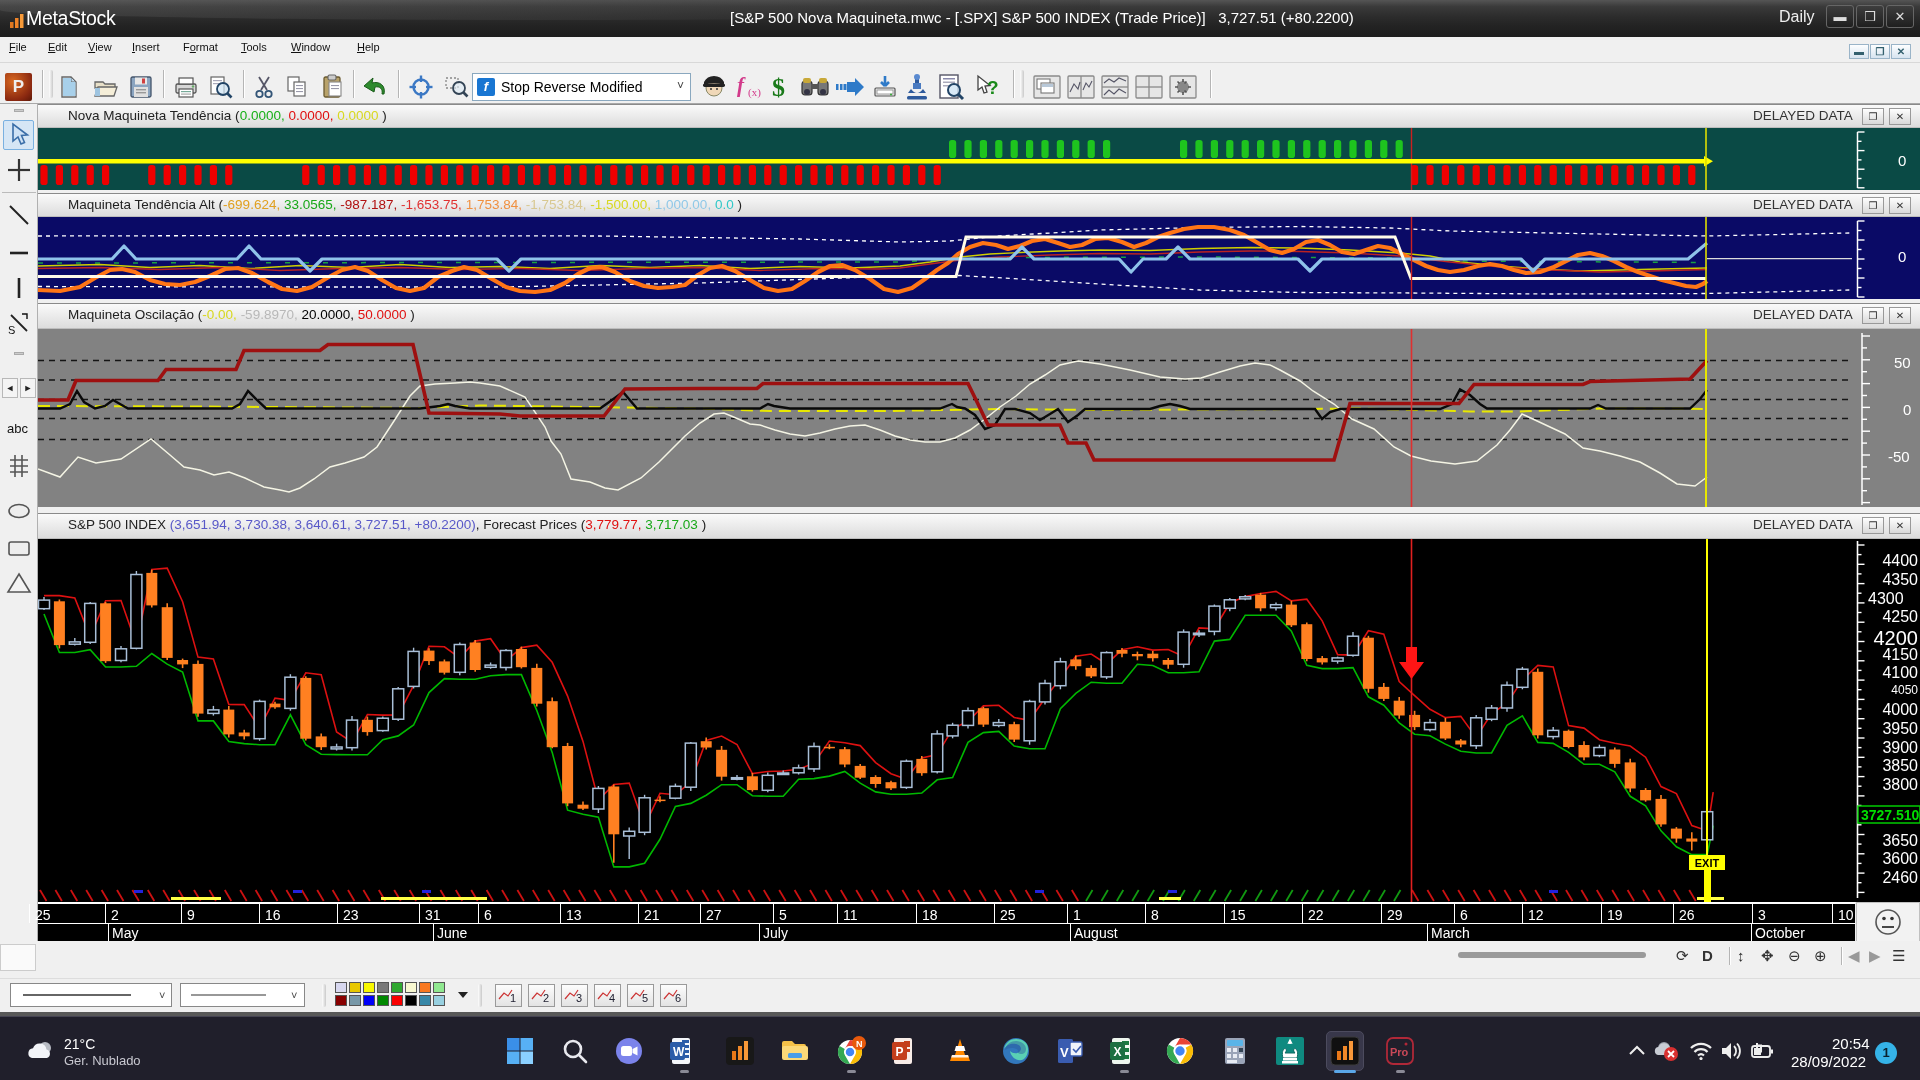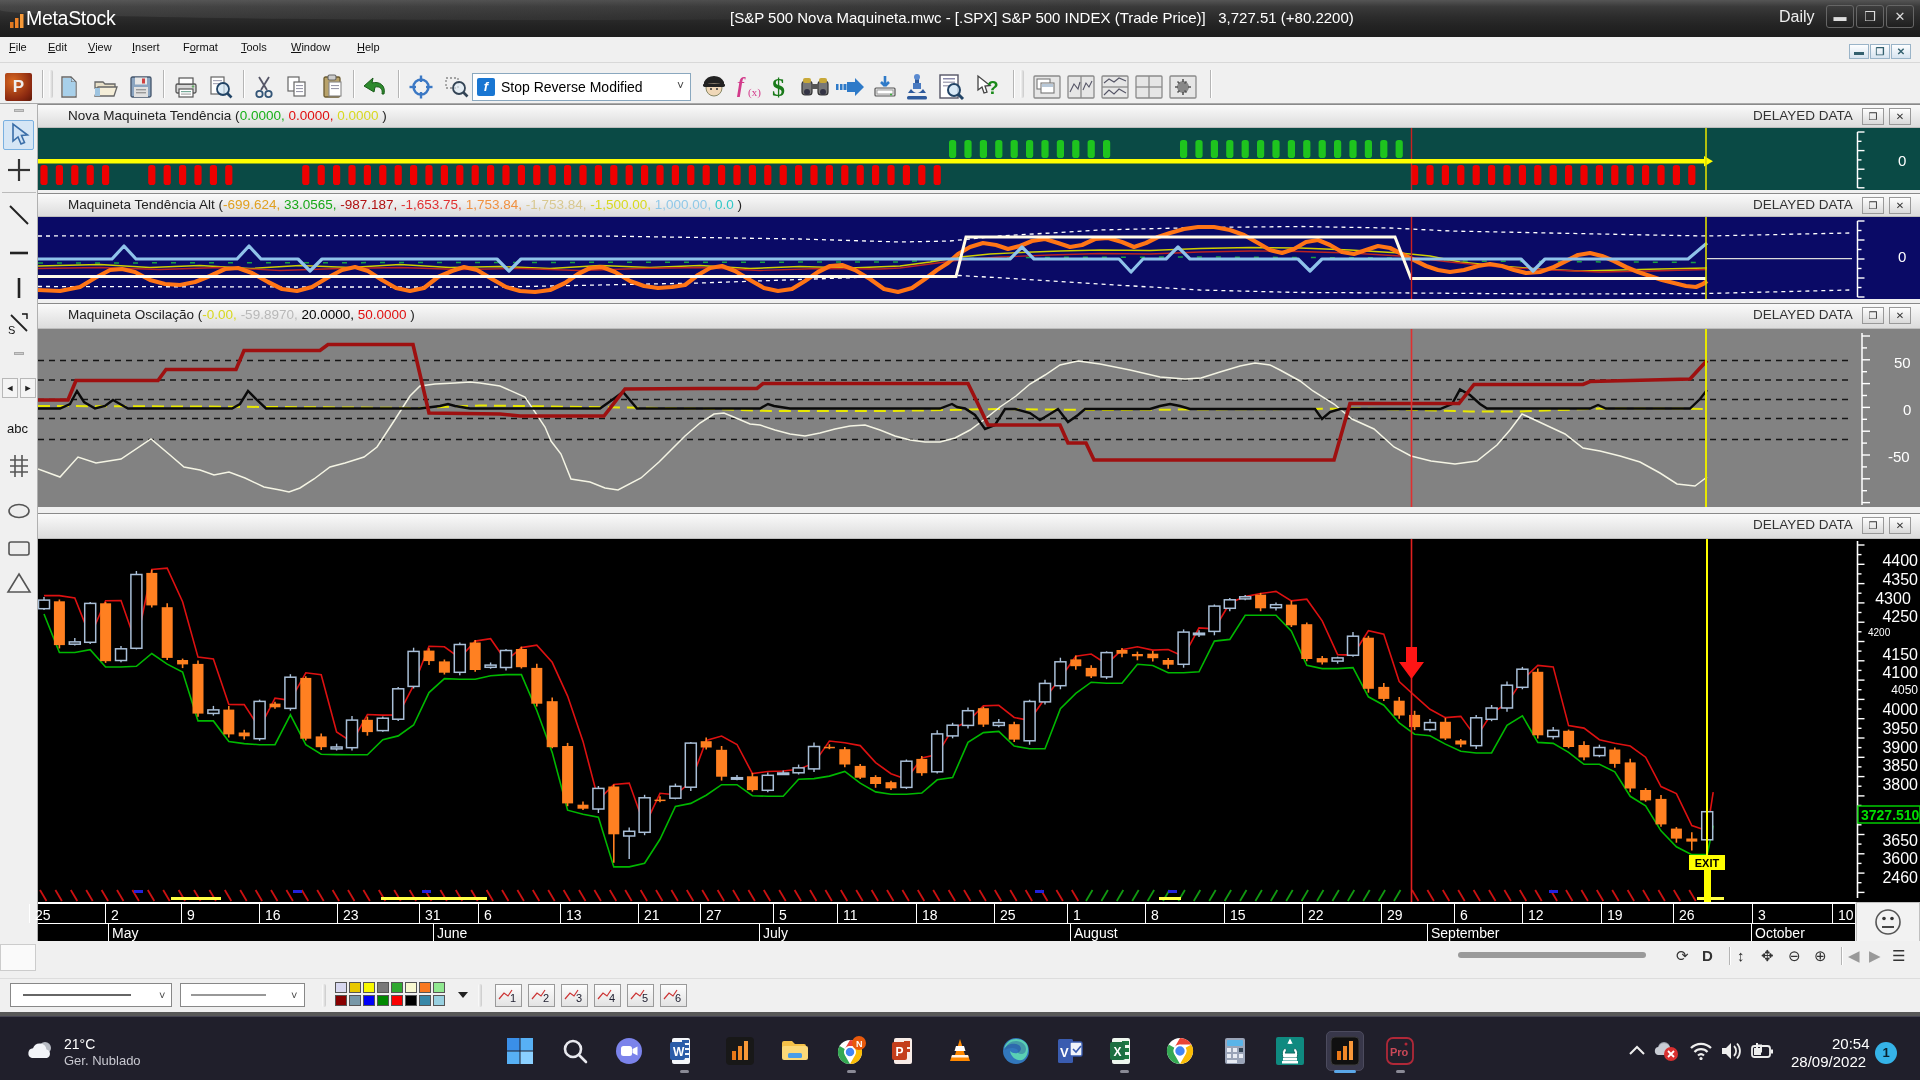--- a/index.html
+++ b/index.html
@@ -305,20 +305,21 @@
     <div class="hbtn" style="left:1824px">❒</div>
     <div class="hbtn" style="left:1851px">✕</div>
 </div>
 <div class="hdr" style="top:303px;height:26px">
  <div class="tt">Maquineta Oscilação (<span style="color:#d8d820">-0.00,</span> <span style="color:#b8b8b8">-59.8970,</span> <span style="color:#000">20.0000,</span> <span style="color:#e01010">50.0000</span> )</div>
  <div class="dd">DELAYED DATA</div>
     <div class="hbtn" style="left:1824px">❒</div>
     <div class="hbtn" style="left:1851px">✕</div>
 </div>
 <div class="hdr" style="top:513px;height:26px">
+ <div class="tt">S&amp;P 500 INDEX <span style="color:#5858c8">(3,651.94, 3,730.38, 3,640.61, 3,727.51, +80.2200)</span>, Forecast Prices (<span style="color:#e01010">3,779.77,</span> <span style="color:#18a818">3,717.03</span> )</div>
  <div class="dd">DELAYED DATA</div>
     <div class="hbtn" style="left:1824px">❒</div>
     <div class="hbtn" style="left:1851px">✕</div>
 </div>
 
 <div class="abs" style="left:38px;top:190px;width:1882px;height:3px;background:#f0f0f0"></div>
 <div class="abs" style="left:38px;top:299px;width:1882px;height:4px;background:#f0f0f0"></div>
 <div class="abs" style="left:38px;top:507px;width:1882px;height:6px;background:#f0f0f0"></div>
 
 <svg style="position:absolute;left:38px;top:128px" width="1882" height="62" viewBox="38 128 1882 62">
@@ -875,23 +876,23 @@
     <rect x="1858" y="806" width="62" height="17" fill="#000" stroke="#00cc00" stroke-width="1.5"></rect>
   </svg>
 
 <div class="axlabel" style="left:1898px;top:152px">0</div>
 <div class="axlabel" style="left:1898px;top:248px">0</div>
 <div class="axlabel" style="left:1894px;top:354px">50</div>
 <div class="axlabel" style="left:1903px;top:401px">0</div>
 <div class="axlabel" style="left:1888px;top:448px">-50</div>
 <div class="axlabel" style="left:1868px;top:552px;width:50px;text-align:right;font-size:16px">4400</div>
 <div class="axlabel" style="left:1868px;top:571px;width:50px;text-align:right;font-size:16px">4350</div>
-<div class="axlabel" style="left:1868px;top:590px;width:50px;text-align:center;font-size:16px">4300</div>
+<div class="axlabel" style="left:1868px;top:590px;width:50px;text-align:left;font-size:16px">4300</div>
 <div class="axlabel" style="left:1868px;top:608px;width:50px;text-align:right;font-size:16px">4250</div>
-<div class="axlabel" style="left:1868px;top:627px;width:50px;font-size:10px">4200</div>
+<div class="axlabel" style="left:1868px;top:627px;width:50px;text-align:right;font-size:20px">4200</div>
 <div class="axlabel" style="left:1868px;top:646px;width:50px;text-align:right;font-size:16px">4150</div>
 <div class="axlabel" style="left:1868px;top:664px;width:50px;text-align:right;font-size:16px">4100</div>
 <div class="axlabel" style="left:1868px;top:683px;width:50px;text-align:right;font-size:12px">4050</div>
 <div class="axlabel" style="left:1868px;top:701px;width:50px;text-align:right;font-size:16px">4000</div>
 <div class="axlabel" style="left:1868px;top:720px;width:50px;text-align:right;font-size:16px">3950</div>
 <div class="axlabel" style="left:1868px;top:739px;width:50px;text-align:right;font-size:16px">3900</div>
 <div class="axlabel" style="left:1868px;top:757px;width:50px;text-align:right;font-size:16px">3850</div>
 <div class="axlabel" style="left:1868px;top:776px;width:50px;text-align:right;font-size:16px">3800</div>
 <div class="axlabel" style="left:1868px;top:832px;width:50px;text-align:right;font-size:16px">3650</div>
 <div class="axlabel" style="left:1868px;top:850px;width:50px;text-align:right;font-size:16px">3600</div>
@@ -952,21 +953,21 @@
     <div class="day" style="left:1800px">10</div>
     <div class="msep" style="left:70px"></div>
     <div class="mon" style="left:74px">May</div>
     <div class="msep" style="left:395px"></div>
     <div class="mon" style="left:399px">June</div>
     <div class="msep" style="left:721px"></div>
     <div class="mon" style="left:725px">July</div>
     <div class="msep" style="left:1032px"></div>
     <div class="mon" style="left:1036px">August</div>
     <div class="msep" style="left:1389px"></div>
-    <div class="mon" style="left:1393px">September</div>
+    <div class="mon" style="left:1393px">March</div>
     <div class="msep" style="left:1713px"></div>
     <div class="mon" style="left:1717px">October</div>
   </div>
 <div id="smiley">
     <svg width="62" height="39" viewBox="0 0 62 39">
       <circle cx="31" cy="19" r="12" fill="none" stroke="#555" stroke-width="1.6"></circle>
       <circle cx="27" cy="15.5" r="1.8" fill="#333"></circle>
       <circle cx="35" cy="15.5" r="1.8" fill="#333"></circle>
       <line x1="25" y1="24" x2="37" y2="24" stroke="#333" stroke-width="1.8"></line>
     </svg>

